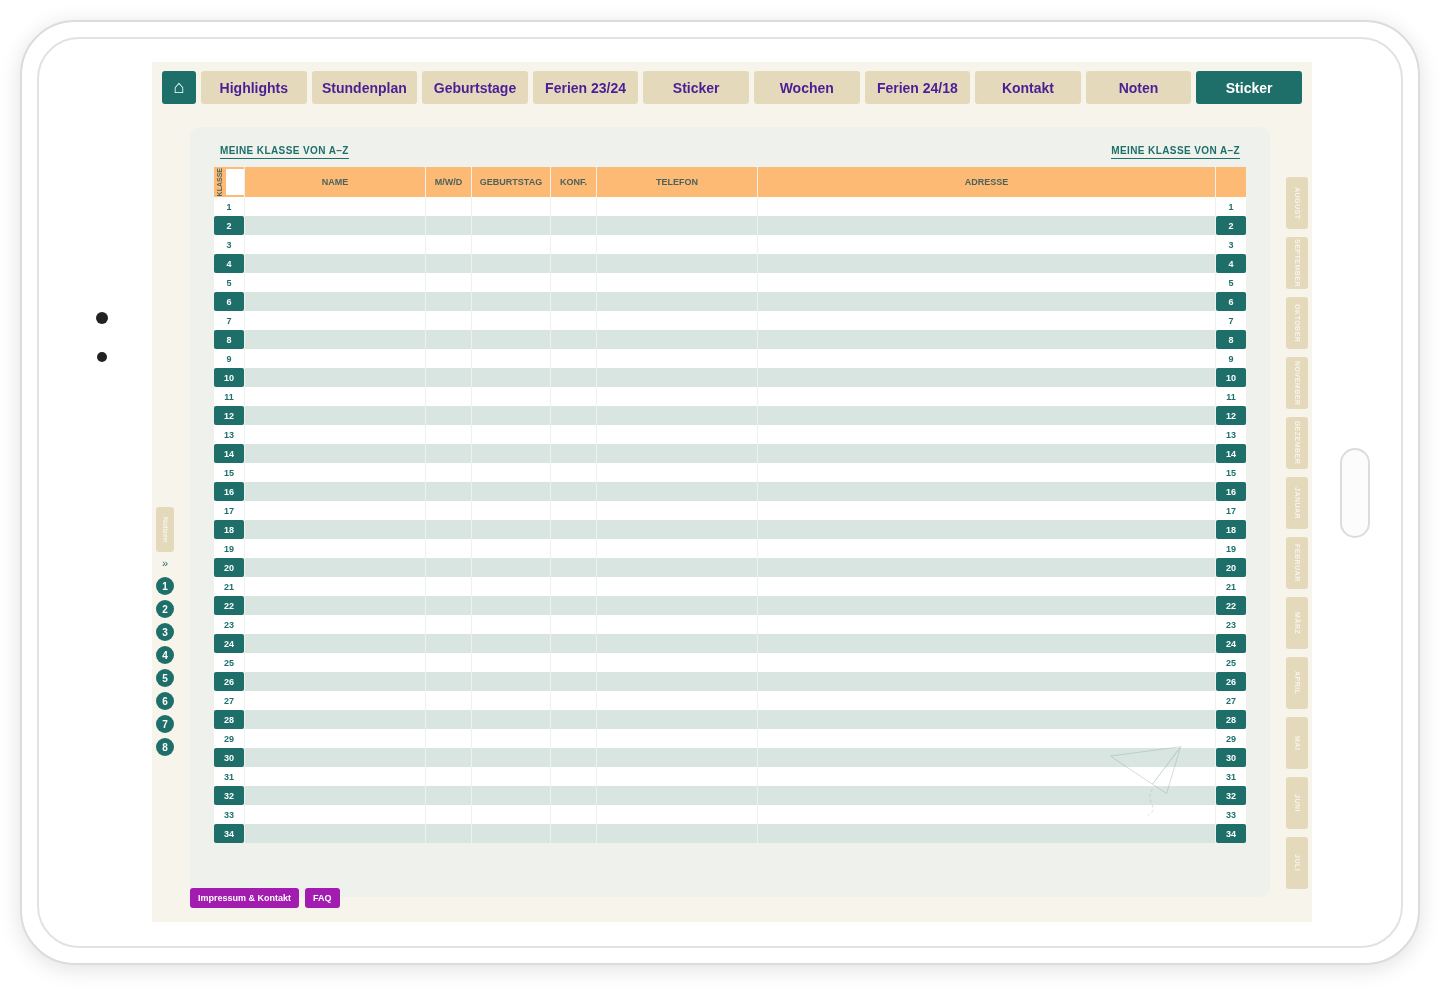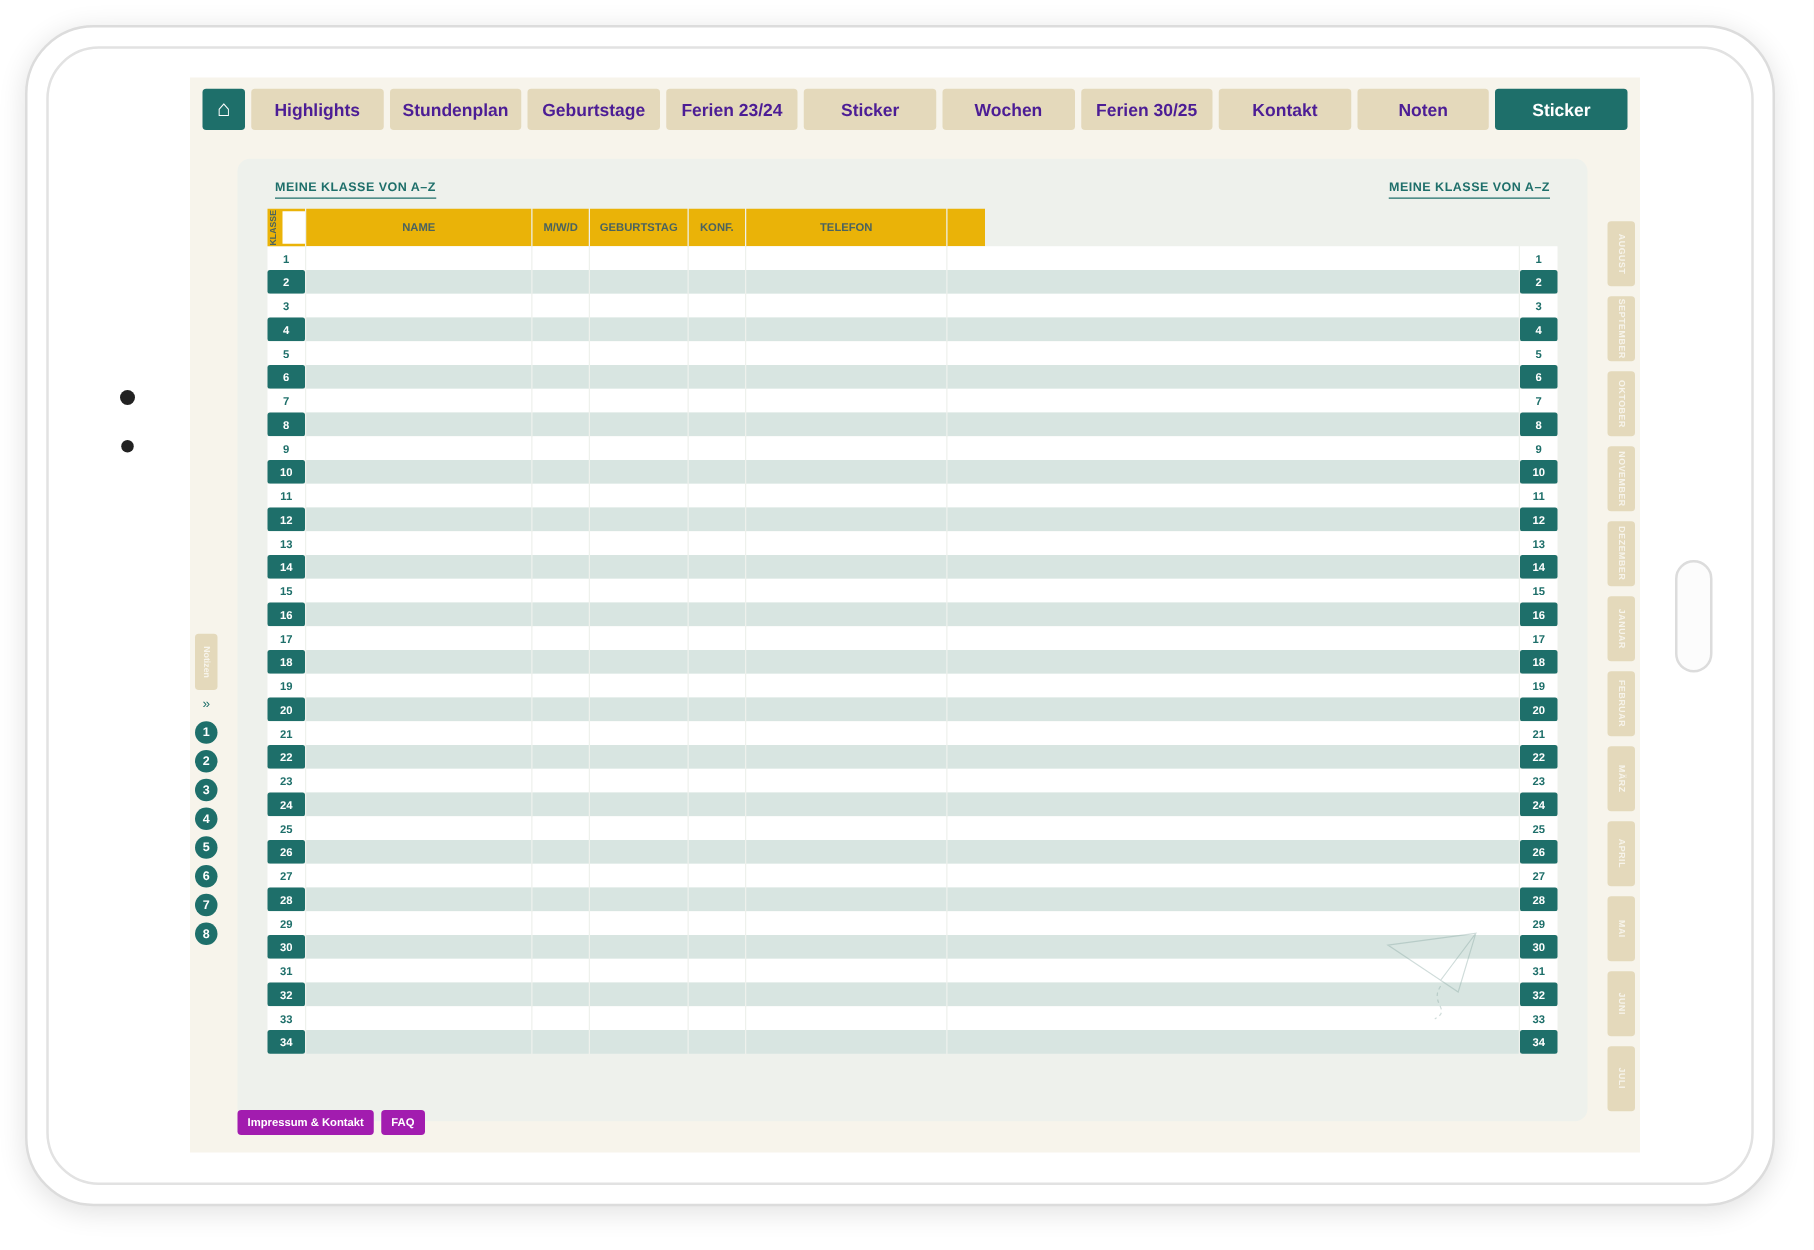--- a/index.html
+++ b/index.html
@@ -197,21 +197,21 @@
   .page-headings span { border-bottom: 1px solid #1e6f6a; padding-bottom: 2px; }
 
   
   .tbl-wrap { padding: 0 14px; }
   .col-head {
     display: flex;
     gap: 1px;
     height: 30px;
   }
   .col-head > div {
-    background: #eab308;
+    background: #fdba74;
     color: #4b635f;
     font-size: 9px;
     font-weight: 700;
     display: flex;
     align-items: center;
     justify-content: center;
   }
   .c-num   { width: 30px; position: relative; }
   .c-num .klasse-lbl {
     writing-mode: vertical-rl;
@@ -308,21 +308,21 @@
       <div class="home-link">
         <span>⌂</span>
       </div>
 
     <div class="tab">Highlights</div>
         <div class="tab">Stundenplan</div>
         <div class="tab">Geburtstage</div>
         <div class="tab">Ferien 23/24</div>
         <div class="tab">Sticker</div>
         <div class="tab">Wochen</div>
-        <div class="tab">Ferien 30/25</div>
+        <div class="tab">Ferien 24/18</div>
         <div class="tab">Kontakt</div>
         <div class="tab">Noten</div>
         <div class="tab active">Sticker</div>
       </div>
 
     <div class="month-tabs">
         <div class="month-tab">
           <span>AUGUST</span>
         </div>
         <div class="month-tab">
@@ -388,20 +388,21 @@
         <div class="col-head">
           <div class="c-num">
             <span class="klasse-lbl">KLASSE</span>
             <span class="klasse-box"></span>
           </div>
           <div class="c-name">NAME</div>
           <div class="c-mwd">M/W/D</div>
           <div class="c-geb">GEBURTSTAG</div>
           <div class="c-konf">KONF.</div>
           <div class="c-tel">TELEFON</div>
+          <div class="c-adr">ADRESSE</div>
           <div class="c-num-r"></div>
         </div>
         <div class="tbl-body">
             <div class="row">
               <div class="num">1</div>
               <div class="name"></div>
               <div class="mwd"></div>
               <div class="geb"></div>
               <div class="konf"></div>
               <div class="tel"></div>

